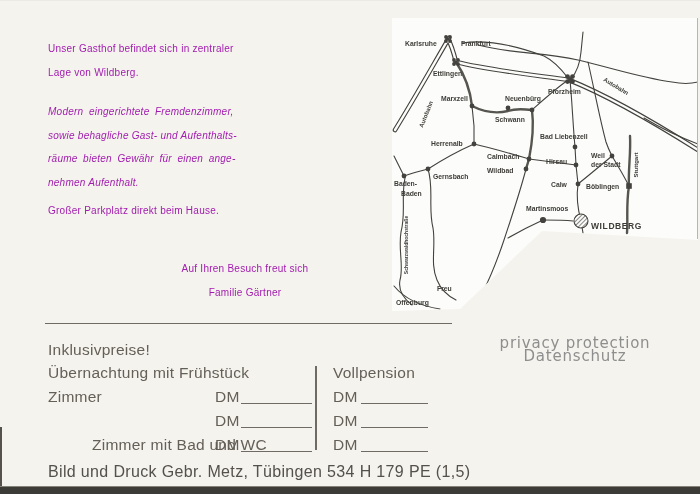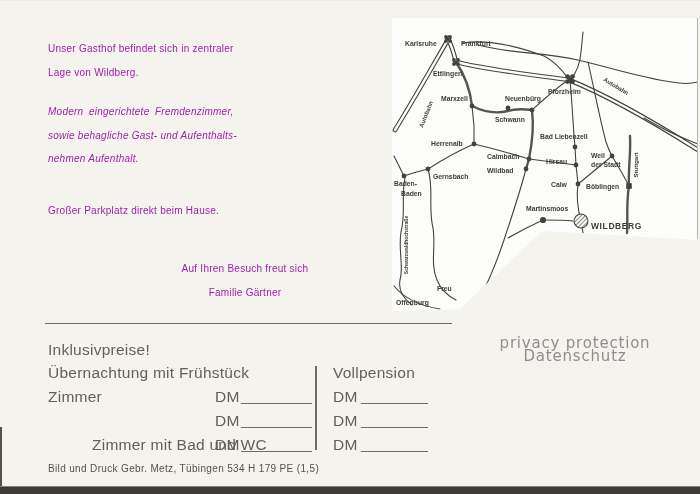--- a/index.html
+++ b/index.html
@@ -7,21 +7,21 @@
         font-family:"Liberation Sans",sans-serif;color:#625d55;}
   .abs{position:absolute;}
   .bodytext{font-size:10px;line-height:23.5px;letter-spacing:.25px;color:#a21caf;white-space:nowrap;}
   .spread{word-spacing:2.5px;}
   .signoff{text-align:center;white-space:normal;}
   .hrule{border-top:1.6px solid #6f6b64;}
   .vrule{background:#6f6b64;}
   .price-label{font-size:15.5px;letter-spacing:.25px;color:#645f57;white-space:nowrap;text-align:right;}
   .dm{font-size:15.5px;letter-spacing:.3px;color:#645f57;}
   .blankline{border-bottom:1.4px solid #6f6b64;height:14px;}
-  .credit{font-size:10px;letter-spacing:.35px;color:#54514c;white-space:nowrap;}
+  .credit{font-size:16px;letter-spacing:.35px;color:#54514c;white-space:nowrap;}
   .watermark{width:240px;text-align:center;color:#8e8e8e;
              font-family:"DejaVu Sans",sans-serif;font-size:15px;line-height:12.5px;letter-spacing:.8px;}
   .mapbox{left:392px;top:18px;width:306px;height:297px;background:#fcfcfa;
           clip-path:polygon(0px 0px,306px 0px,306px 222px,150px 213px,68px 291px,0px 293px);}
   .map-edge-r{left:697px;top:18px;width:1px;height:221px;background:#b7b5b0;}
   .scan-bottom{left:0;bottom:0;width:700px;height:7px;background:#3c3b38;border-top:1px solid #848279;}
   .scan-left{left:0;top:427px;width:2px;height:60px;background:#55524d;}
   .scan-top{left:0;top:0;width:700px;height:1px;background:#eceae4;}
 </style>
 </head>
@@ -32,20 +32,21 @@
   <div class="abs scan-top"></div>
 
   <div class="abs" style="left:48px;top:37px;">
     <div class="bodytext">Unser Gasthof befindet sich in zentraler</div>
     <div class="bodytext">Lage von Wildberg.</div>
   </div>
 
   <div class="abs" style="left:48px;top:100px;font-style:italic;">
     <div class="bodytext spread">Modern eingerichtete Fremdenzimmer,</div>
     <div class="bodytext">sowie behagliche Gast- und Aufenthalts-</div>
+    <div class="bodytext spread">räume bieten Gewähr für einen ange-</div>
     <div class="bodytext">nehmen Aufenthalt.</div>
   </div>
 
   <div class="abs bodytext" style="left:48px;top:199px;">Großer Parkplatz direkt beim Hause.</div>
 
   <div class="abs signoff" style="left:120px;top:257px;width:250px;">
     <div class="bodytext signoff">Auf Ihren Besuch freut sich</div>
     <div class="bodytext signoff">Familie Gärtner</div>
   </div>
 

